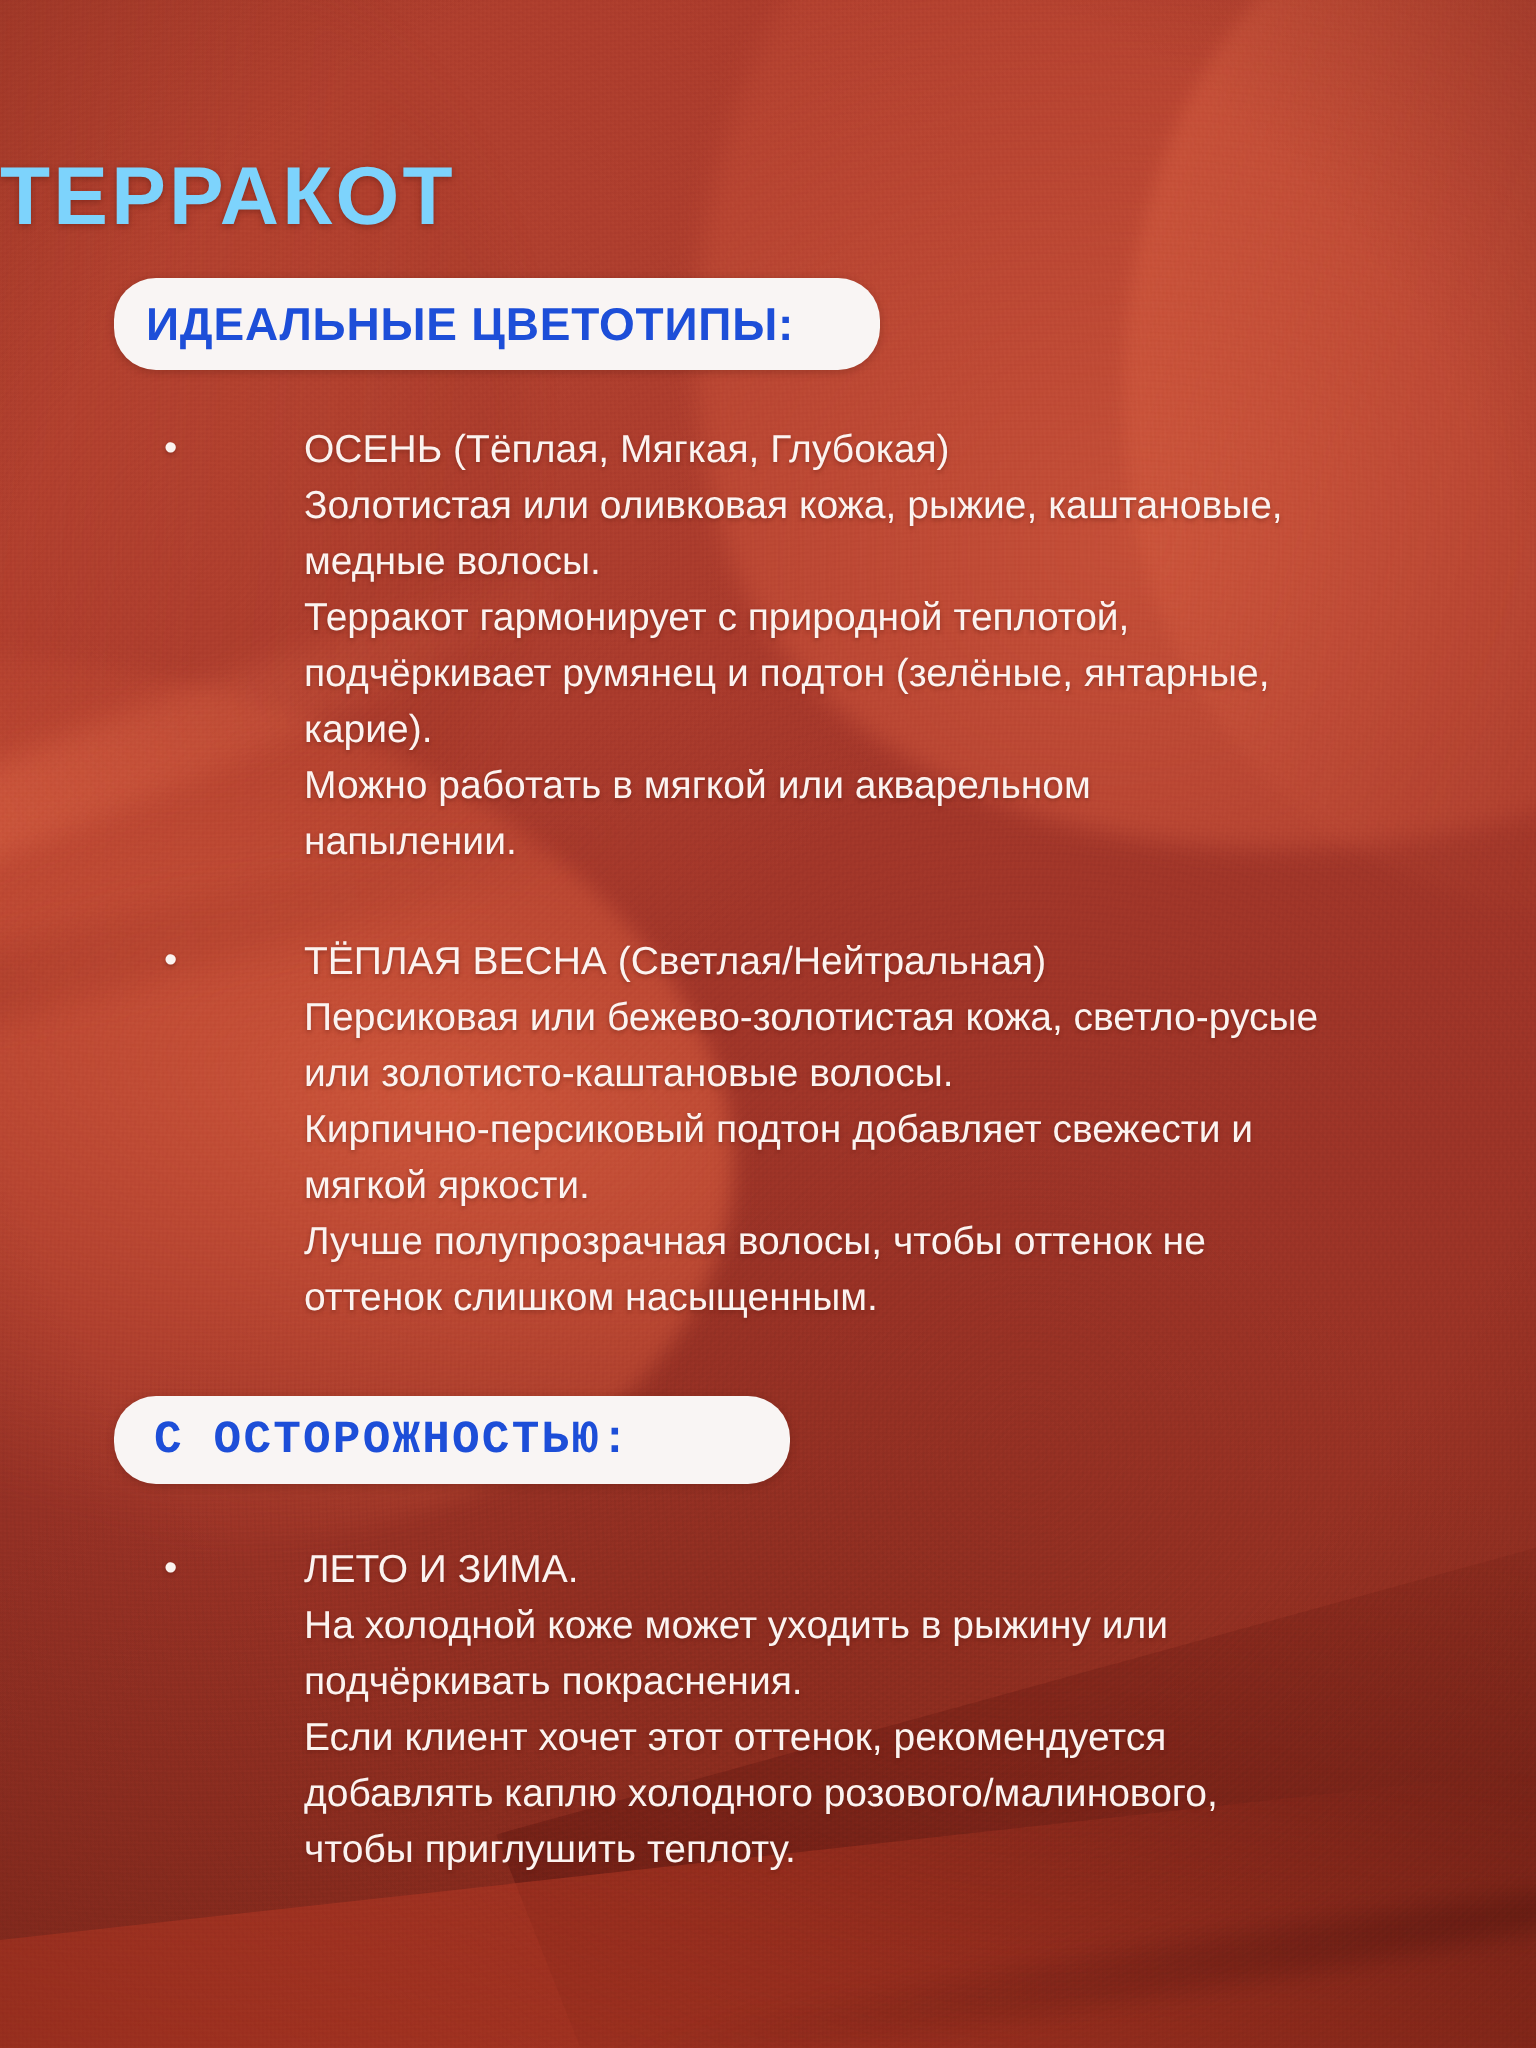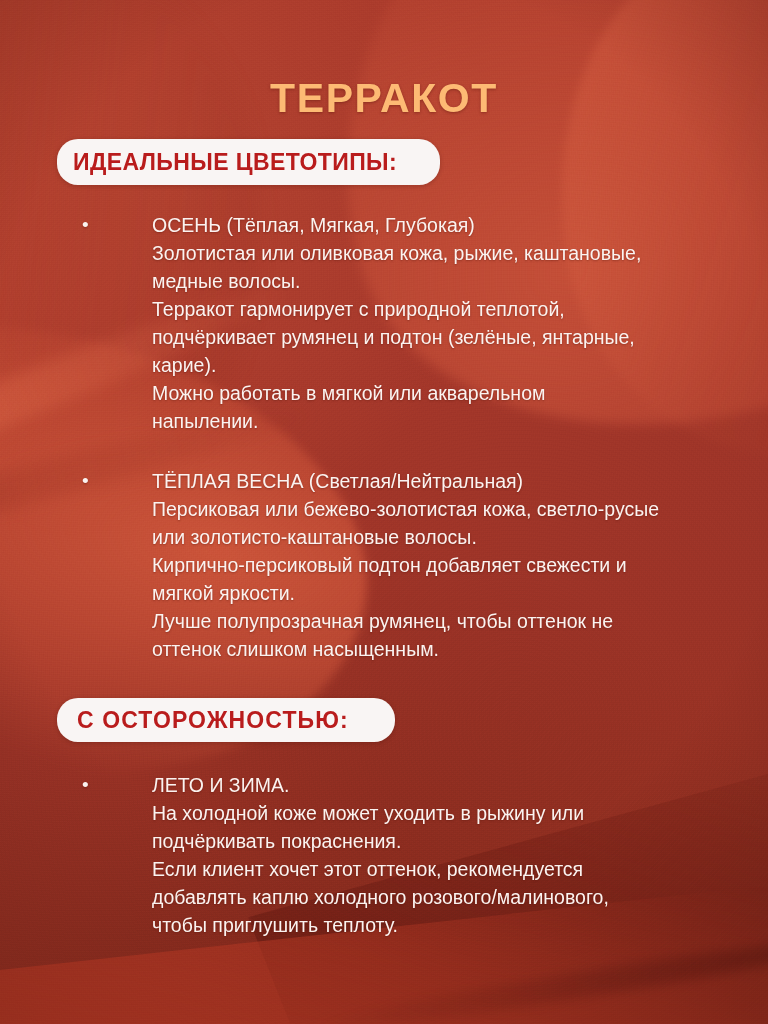--- a/index.html
+++ b/index.html
@@ -130,32 +130,31 @@
   #content {
     position: absolute;
     inset: 0;
     z-index: 5;
   }
   #poster-title {
     position: absolute;
     top: 48px;
     left: 0;
     width: 768px;
-    text-align: center;
-    color: #fdba74;
+    color: #7dd3fc;
     font-size: 41px;
     font-weight: bold;
     letter-spacing: 1.6px;
     text-shadow: 0 1px 3px rgba(90,22,14,0.45);
   }
 
   .section-label {
     position: absolute;
     background: #f9f5f4;
-    color: #b91c1c;
+    color: #1d4ed8;
     font-size: 23px;
     font-weight: bold;
     letter-spacing: 0.4px;
     box-shadow: 0 1px 4px rgba(70,18,12,0.28);
     display: flex;
     align-items: center;
     box-sizing: border-box;
     border-radius: 21px;
   }
   #label-ideal {
@@ -165,20 +164,21 @@
     height: 46px;
     padding-left: 16px;
   }
   #label-caution {
     left: 57px;
     top: 698px;
     width: 338px;
     height: 44px;
     padding-left: 20px;
     letter-spacing: 1.1px;
+    font-family: Liberation Mono, monospace;
   }
 
   .bullet-block {
     position: absolute;
     left: 78px;
     width: 640px;
     color: #fbf3f0;
     font-size: 19.5px;
     line-height: 28px;
     text-shadow: 0 1px 2px rgba(92,24,15,0.42);
@@ -255,21 +255,21 @@
 
     <div class="bullet-block" id="block-spring">
       <div class="bullet-row">
         <span class="bullet-dot">•</span>
         <div class="bullet-body">
           <span class="bullet-head">ТЁПЛАЯ ВЕСНА (Светлая/Нейтральная)</span>
           <span class="bullet-line">Персиковая или бежево-золотистая кожа, светло-русые</span>
           <span class="bullet-line">или золотисто-каштановые волосы.</span>
           <span class="bullet-line">Кирпично-персиковый подтон добавляет свежести и</span>
           <span class="bullet-line">мягкой яркости.</span>
-          <span class="bullet-line">Лучше полупрозрачная румянец, чтобы оттенок не</span>
+          <span class="bullet-line">Лучше полупрозрачная волосы, чтобы оттенок не</span>
           <span class="bullet-line">оттенок слишком насыщенным.</span>
         </div>
       </div>
     </div>
 
     <div class="section-label" id="label-caution">
       <span>С ОСТОРОЖНОСТЬЮ:</span>
     </div>
 
     <div class="bullet-block" id="block-caution">

